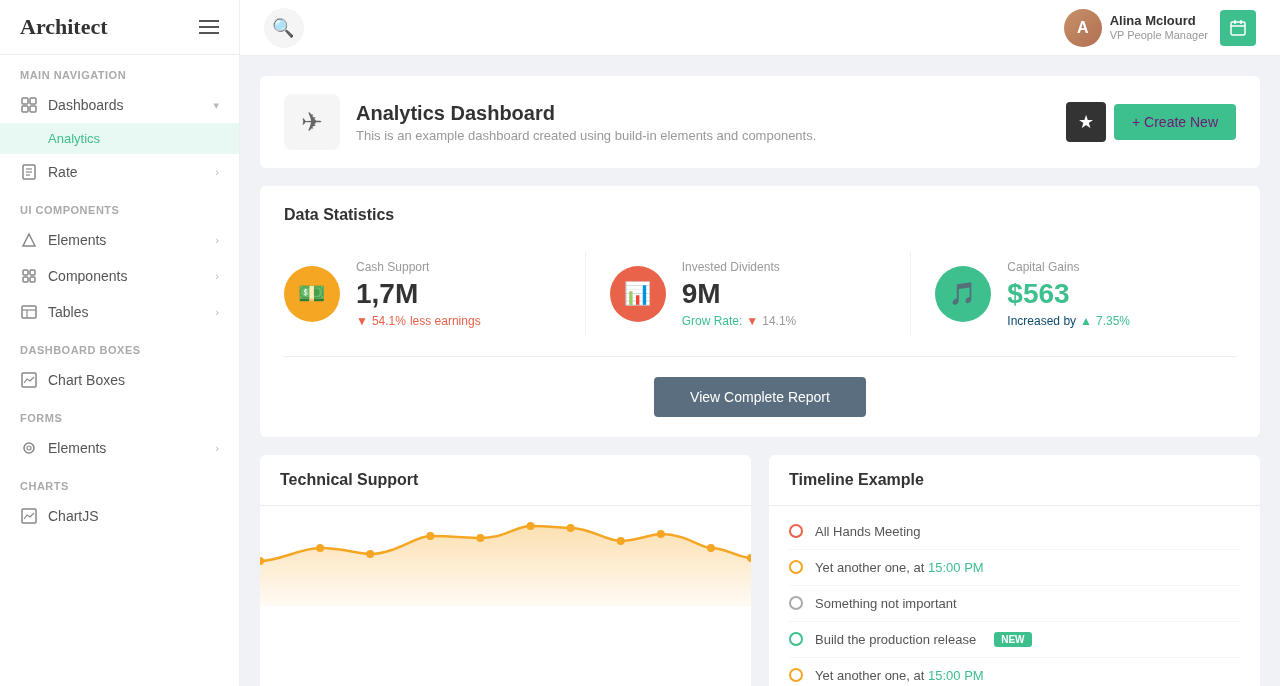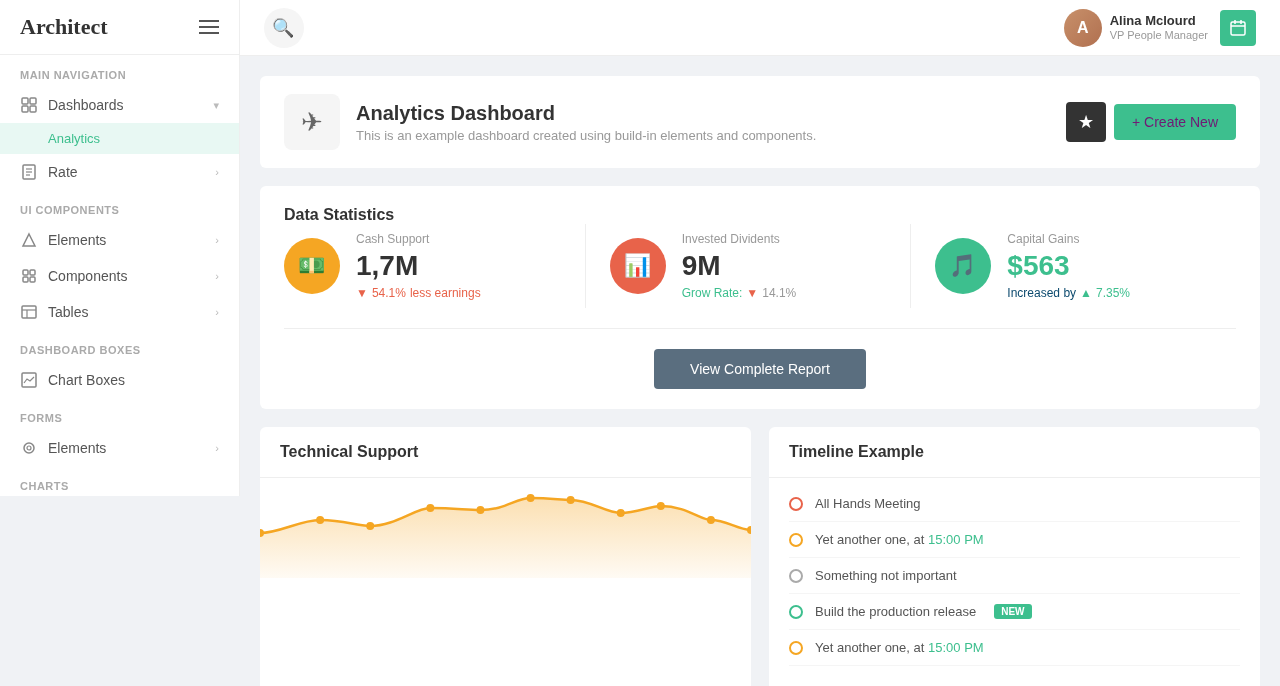--- a/index.html
+++ b/index.html
@@ -3,21 +3,21 @@
   <meta charset="utf-8">
   <style>
     * { margin: 0; padding: 0; box-sizing: border-box; }
     body { font-family: 'Segoe UI', Arial, sans-serif; background: #f0f2f5; display: flex; height: 686px; overflow: hidden; }
 
     
     #sidebar {
       width: 240px;
       min-width: 240px;
       background: #fff;
-      height: 496px;
+      height: 686px;
       overflow-y: auto;
       border-right: 1px solid #eee;
     }
     .sidebar-logo {
       padding: 14px 20px;
       border-bottom: 1px solid #eee;
       display: flex;
       align-items: center;
       justify-content: space-between;
     }
@@ -146,21 +146,21 @@
       display: flex; align-items: center; gap: 6px;
     }
 
     
     .stats-card {
       background: #fff;
       border-radius: 6px;
       padding: 20px 24px;
       margin-bottom: 18px;
     }
-    .stats-title { font-size: 16px; font-weight: 600; color: #333; margin-bottom: 0; }
+    .stats-title { font-size: 16px; font-weight: 600; color: #333; margin-bottom: 28px; }
     .stats-row { display: flex; align-items: stretch; }
     .stat-item {
       flex: 1;
       display: flex;
       align-items: center;
       gap: 16px;
       padding: 8px 24px;
       border-right: 1px solid #eee;
     }
     .stat-item:first-child { padding-left: 0; }
@@ -205,21 +205,21 @@
     .tech-increase { font-size: 14px; color: #555; font-weight: 500; }
 
     
     .chart-area { height: 100px; position: relative; }
     svg.area-chart { width: 100%; height: 100%; }
 
     
     .timeline-list { padding: 8px 20px; }
     .timeline-item {
       display: flex;
-      align-items: flex-end;
+      align-items: flex-start;
       gap: 12px;
       padding: 10px 0;
       border-bottom: 1px solid #f5f5f5;
       font-size: 13px; color: #555;
     }
     .timeline-item:last-child { border-bottom: none; }
     .tl-dot {
       width: 14px; height: 14px; border-radius: 50%; flex-shrink: 0;
       border: 2px solid;
     }

